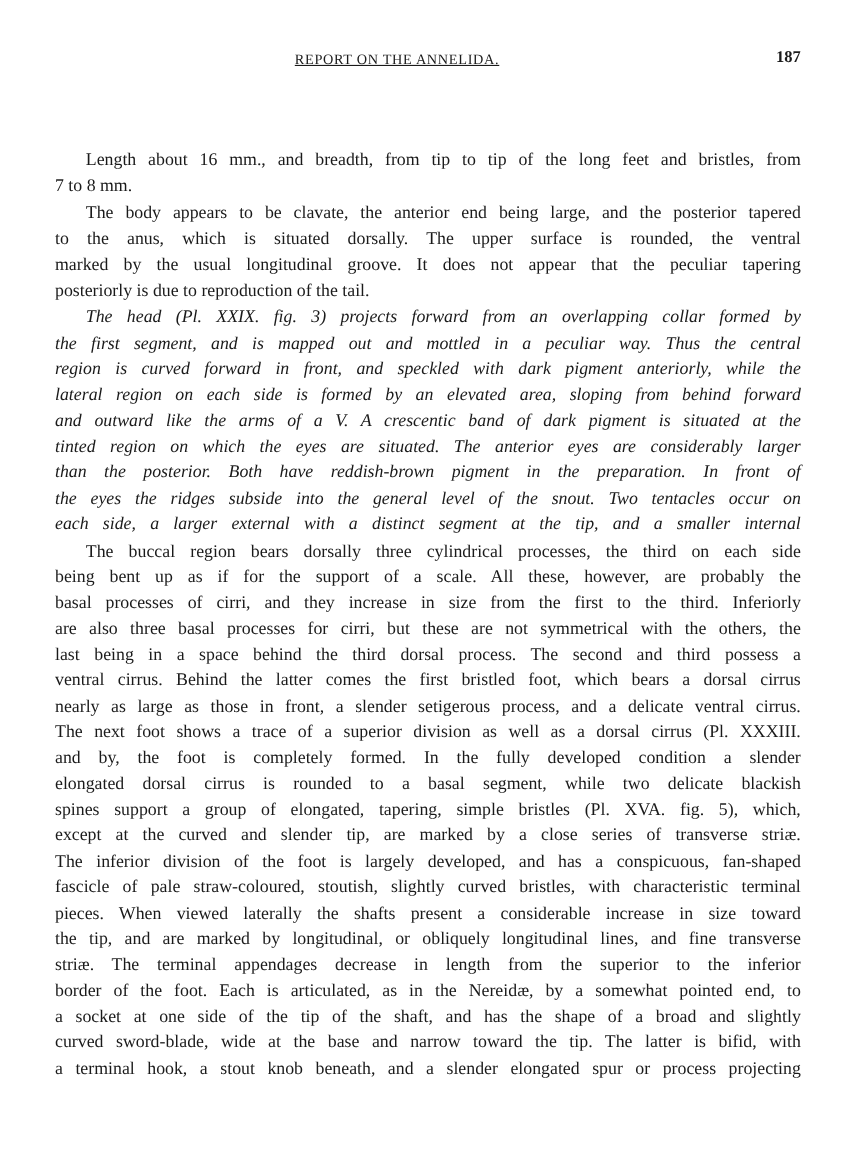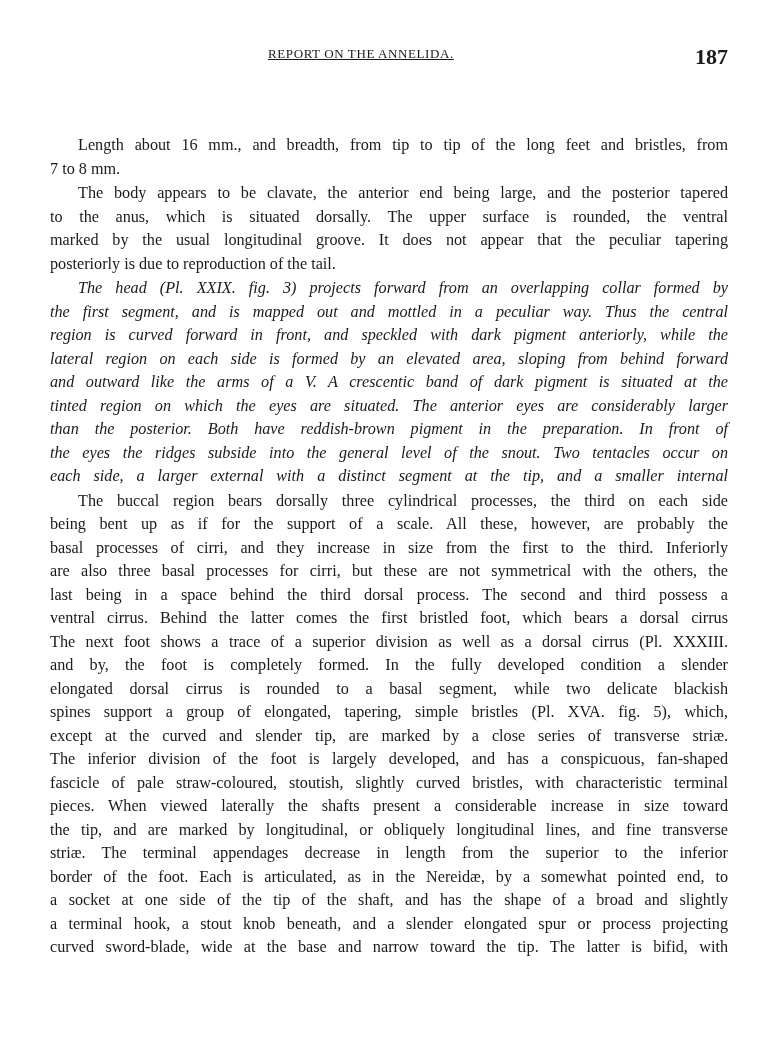--- a/index.html
+++ b/index.html
@@ -11,21 +11,21 @@
   .page { position: absolute; left: 50px; top: 0; width: 678px; }
   .running-head {
     position: absolute; top: 44px; left: 0; width: 678px; height: 22px;
   }
   .running-title {
     position: absolute; left: 218px; top: 2px;
     font-size: 13px; letter-spacing: 0.6px; text-decoration: underline;
   }
   .page-number {
     position: absolute; right: 0; top: 0;
-    font-size: 22px; font-weight: bold;
+    font-size: 15px; font-weight: bold;
   }
   .body-text { position: absolute; top: 102px; left: 0; width: 678px; margin-top: 32px; }
   .line {
     display: block; height: 23.5px; line-height: 23.5px;
     font-size: 16.2px; white-space: nowrap;
     text-align: justify; text-align-last: justify;
   }
   .line.last { text-align-last: left; }
   .line.indent { padding-left: 28px; }
 </style>
@@ -64,29 +64,30 @@
       <span class="line">each side, a larger external with a distinct segment at the tip, and a smaller internal</span>
     </div>
 
     <div style="margin-top: 1px;">
       <span class="line indent">The buccal region bears dorsally three cylindrical processes, the third on each side</span>
       <span class="line">being bent up as if for the support of a scale.  All these, however, are probably the</span>
       <span class="line">basal processes of cirri, and they increase in size from the first to the third.  Inferiorly</span>
       <span class="line">are also three basal processes for cirri, but these are not symmetrical with the others, the</span>
       <span class="line">last being in a space behind the third dorsal process.  The second and third possess a</span>
       <span class="line">ventral cirrus.  Behind the latter comes the first bristled foot, which bears a dorsal cirrus</span>
+      <span class="line">nearly as large as those in front, a slender setigerous process, and a delicate ventral cirrus.</span>
       <span class="line">The next foot shows a trace of a superior division as well as a dorsal cirrus (Pl. XXXIII.</span>
       <span class="line">and by, the foot is completely formed.  In the fully developed condition a slender</span>
       <span class="line">elongated dorsal cirrus is rounded to a basal segment, while two delicate blackish</span>
       <span class="line">spines support a group of elongated, tapering, simple bristles (Pl. XVA. fig. 5), which,</span>
       <span class="line">except at the curved and slender tip, are marked by a close series of transverse striæ.</span>
       <span class="line">The inferior division of the foot is largely developed, and has a conspicuous, fan-shaped</span>
       <span class="line">fascicle of pale straw-coloured, stoutish, slightly curved bristles, with characteristic terminal</span>
       <span class="line">pieces.  When viewed laterally the shafts present a considerable increase in size toward</span>
       <span class="line">the tip, and are marked by longitudinal, or obliquely longitudinal lines, and fine transverse</span>
       <span class="line">striæ.  The terminal appendages decrease in length from the superior to the inferior</span>
       <span class="line">border of the foot.  Each is articulated, as in the Nereidæ, by a somewhat pointed end, to</span>
       <span class="line">a socket at one side of the tip of the shaft, and has the shape of a broad and slightly</span>
+      <span class="line">curved sword-blade, wide at the base and narrow toward the tip.  The latter is bifid, with</span>
       <span class="line">a terminal hook, a stout knob beneath, and a slender elongated spur or process projecting</span>
-      <span class="line">curved sword-blade, wide at the base and narrow toward the tip.  The latter is bifid, with</span>
     </div>
   </div>
 </div>
 
 </body></html>

